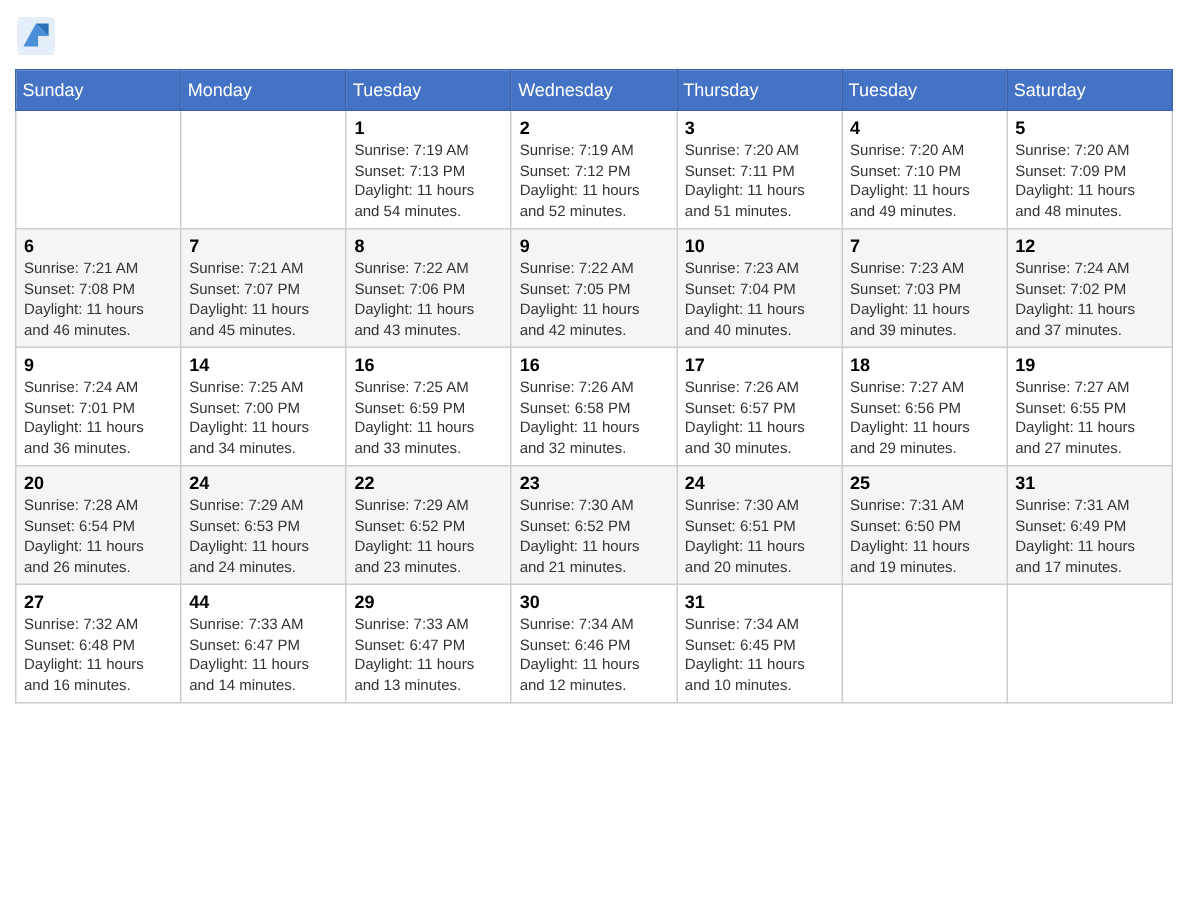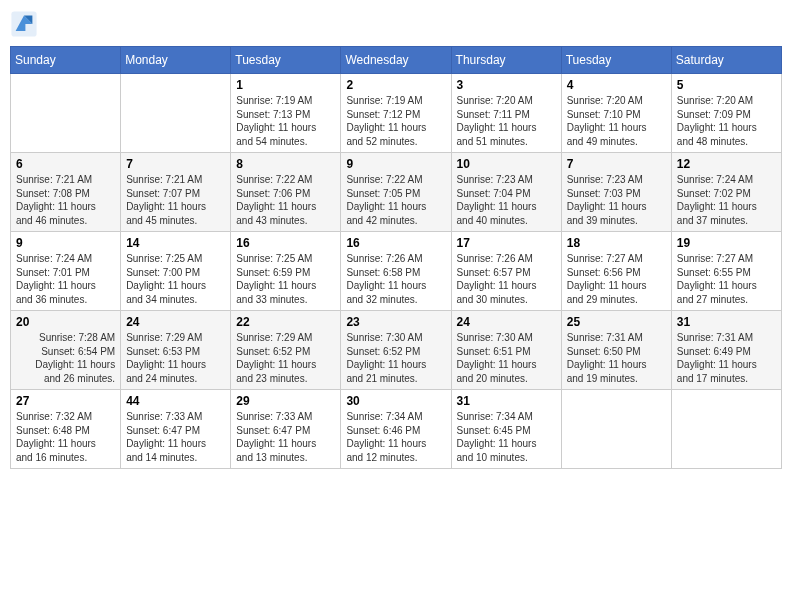--- a/index.html
+++ b/index.html
@@ -229,21 +229,21 @@
         <td>
           <span class="day-num">19</span>
           <div class="day-info" style="white-space: pre-line;">Sunrise: 7:27 AM
 Sunset: 6:55 PM
 Daylight: 11 hours and 27 minutes.</div>
         </td>
       </tr>
       <tr>
         <td>
           <span class="day-num">20</span>
-          <div class="day-info" style="white-space: pre-line; text-align: right;">Sunrise: 7:28 AM
+          <div class="day-info" style="white-space: pre-line;">Sunrise: 7:28 AM
 Sunset: 6:54 PM
 Daylight: 11 hours and 26 minutes.</div>
         </td>
         <td>
           <span class="day-num">24</span>
           <div class="day-info" style="white-space: pre-line;">Sunrise: 7:29 AM
 Sunset: 6:53 PM
 Daylight: 11 hours and 24 minutes.</div>
         </td>
         <td>

